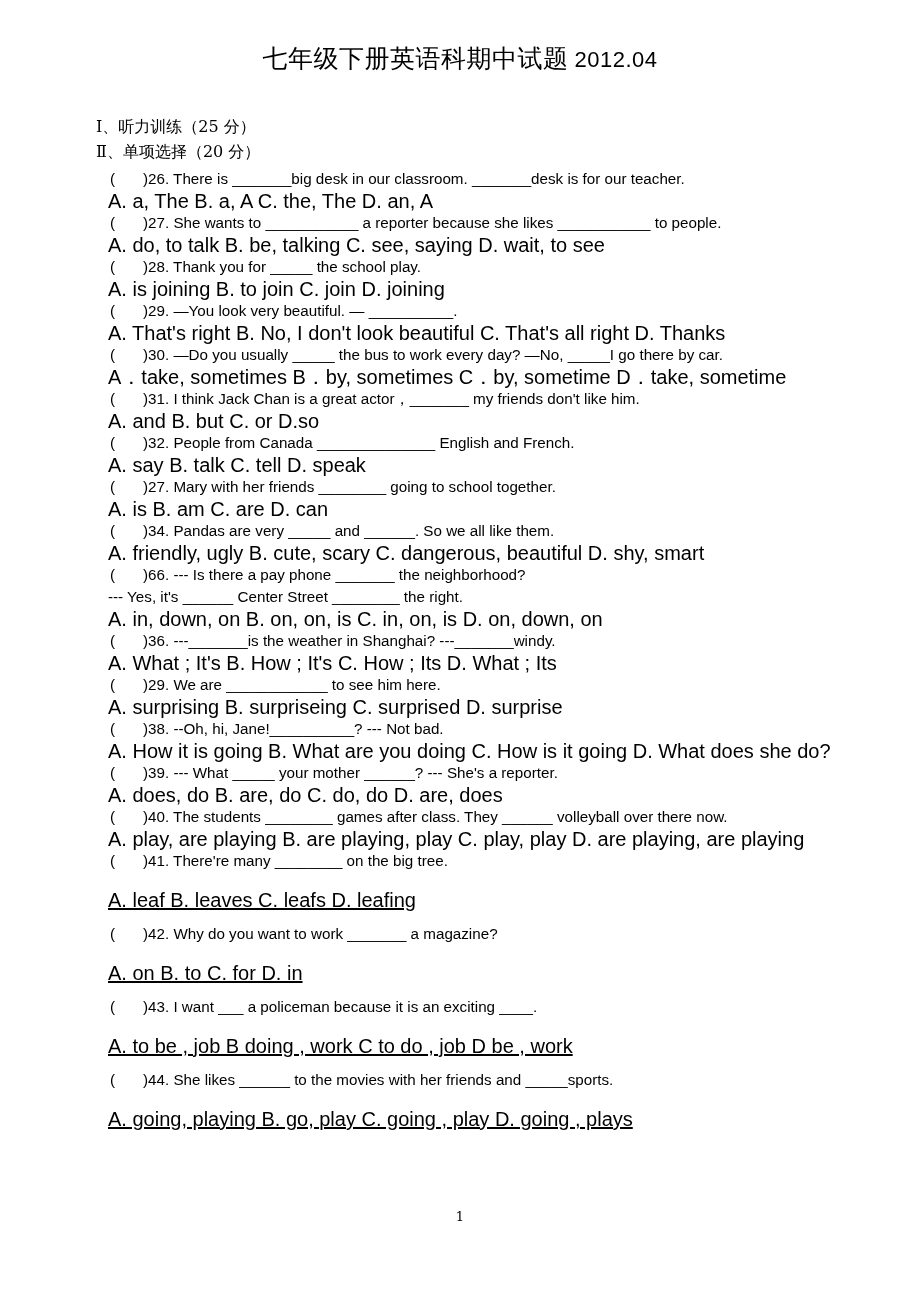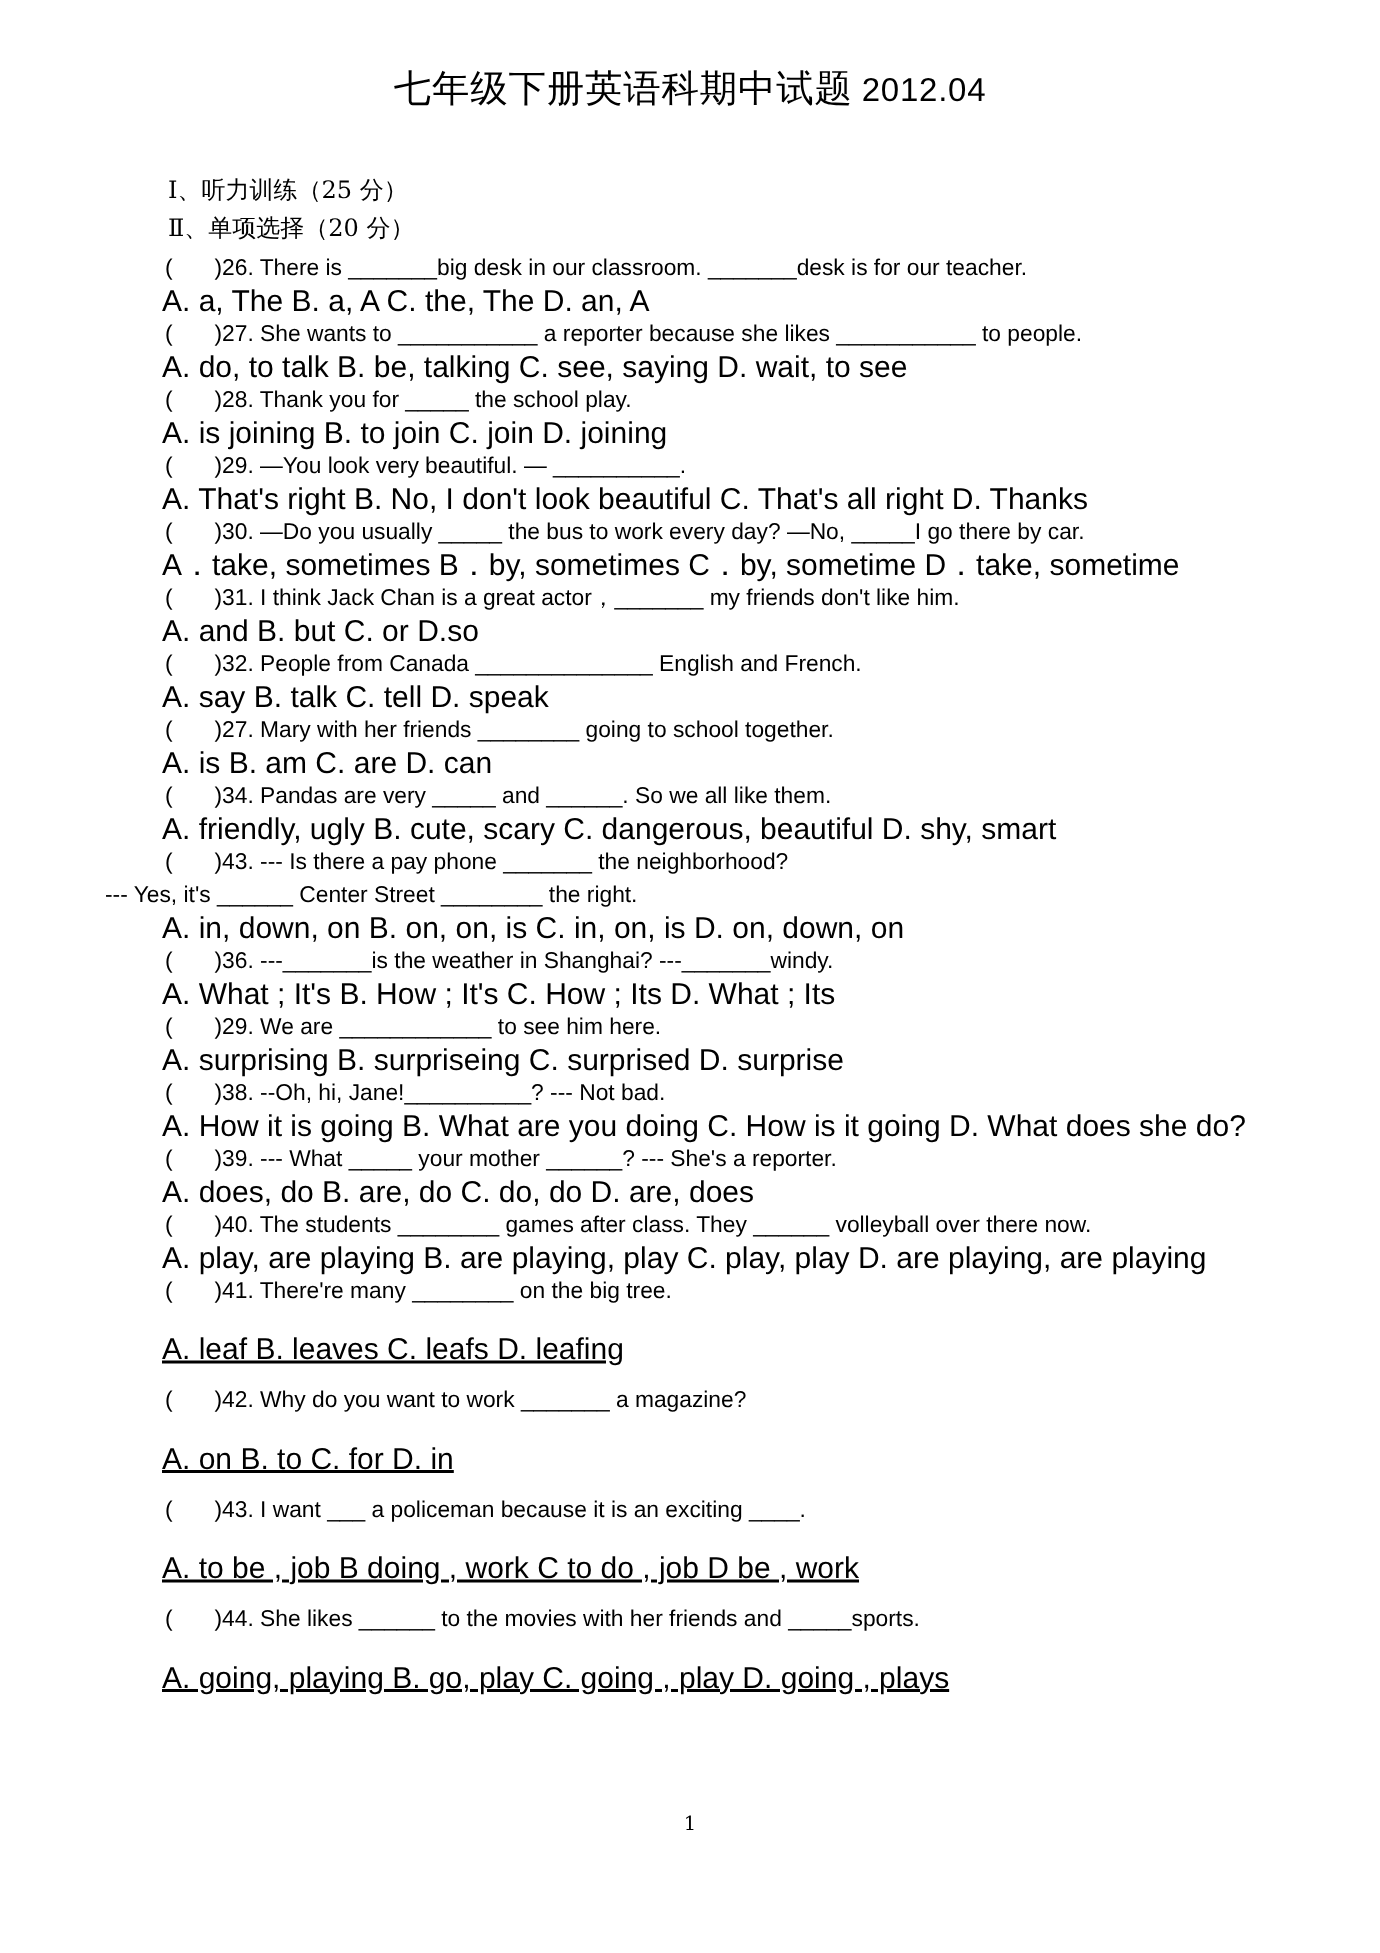--- a/index.html
+++ b/index.html
@@ -42,21 +42,21 @@
     font-family: "Liberation Sans", sans-serif;
     font-size: 22px;
     margin-left: 6px;
     text-align: center;
   }
 
   
   .sections {
     position: absolute;
     top: 114px;
-    left: 112px;
+    left: 96px;
     width: 780px;
   }
   .section-line {
     font-family: "DejaVu Serif", "Liberation Serif", serif;
     font-size: 16px;
     line-height: 25px;
     white-space: nowrap;
   }
 
   
@@ -83,21 +83,21 @@
   .q-paren {
     position: absolute;
     left: 110px;
     top: 0;
   }
   .q-stem-body {
     display: inline-block;
     margin-left: 33px;
   }
   .q-subline {
-    padding-left: 70px;
+    padding-left: 108px;
     font-size: 15.2px;
     line-height: 22px;
     white-space: nowrap;
   }
   .q-opts {
     padding-left: 108px;
     font-size: 20px;
     line-height: 22px;
     white-space: nowrap;
   }
@@ -158,21 +158,21 @@
       </div>
       <div class="q-block">
         <div class="q-stem"><span class="q-paren">(</span><span class="q-stem-body">)27. Mary with her friends ________ going to school together.</span></div>
         <div class="q-opts">A. is      B. am     C. are     D. can</div>
       </div>
       <div class="q-block">
         <div class="q-stem"><span class="q-paren">(</span><span class="q-stem-body">)34. Pandas are very _____ and ______. So we all like them.</span></div>
         <div class="q-opts">A. friendly, ugly         B. cute, scary        C. dangerous, beautiful      D. shy, smart</div>
       </div>
       <div class="q-block">
-        <div class="q-stem"><span class="q-paren">(</span><span class="q-stem-body">)43. --- Is there a pay phone _______ the neighborhood?</span></div>
+        <div class="q-stem"><span class="q-paren">(</span><span class="q-stem-body">)66. --- Is there a pay phone _______ the neighborhood?</span></div>
         <div class="q-subline">--- Yes, it's ______ Center Street ________ the right.</div>
         <div class="q-opts">A. in, down, on          B. on, on, is             C. in, on, is                D. on, down, on</div>
       </div>
       <div class="q-block">
         <div class="q-stem"><span class="q-paren">(</span><span class="q-stem-body">)36. ---_______is the weather in Shanghai?    ---_______windy.</span></div>
         <div class="q-opts">A. What ; It's        B. How ; It's                 C. How ; Its          D. What ; Its</div>
       </div>
       <div class="q-block">
         <div class="q-stem"><span class="q-paren">(</span><span class="q-stem-body">)29. We are ____________ to see him here.</span></div>
         <div class="q-opts">A. surprising       B. surpriseing        C. surprised       D. surprise</div>

